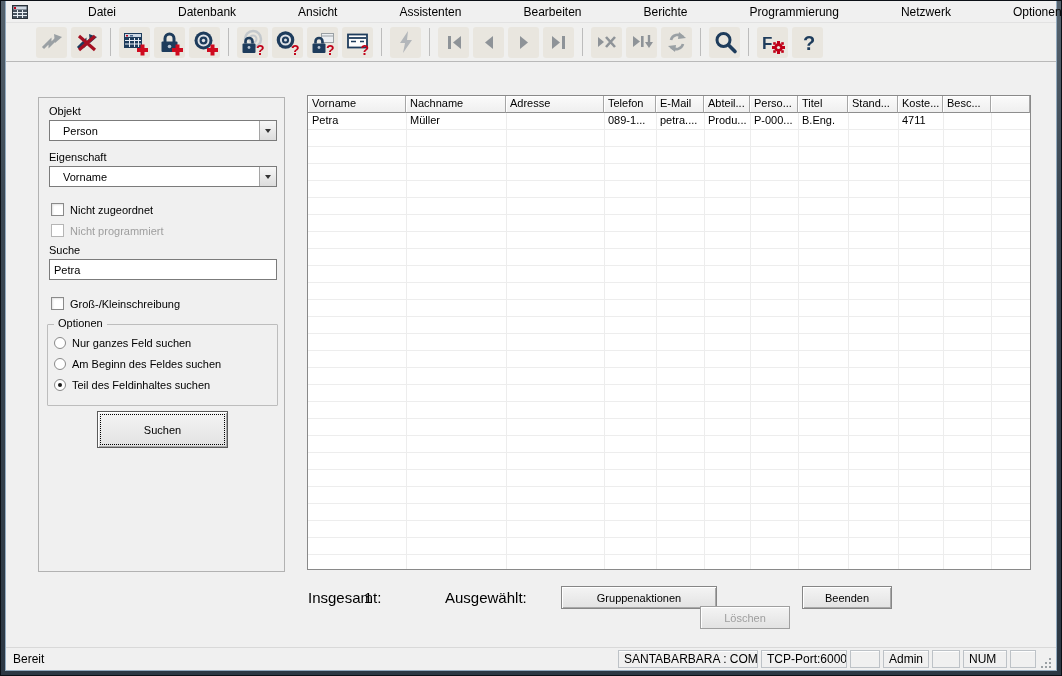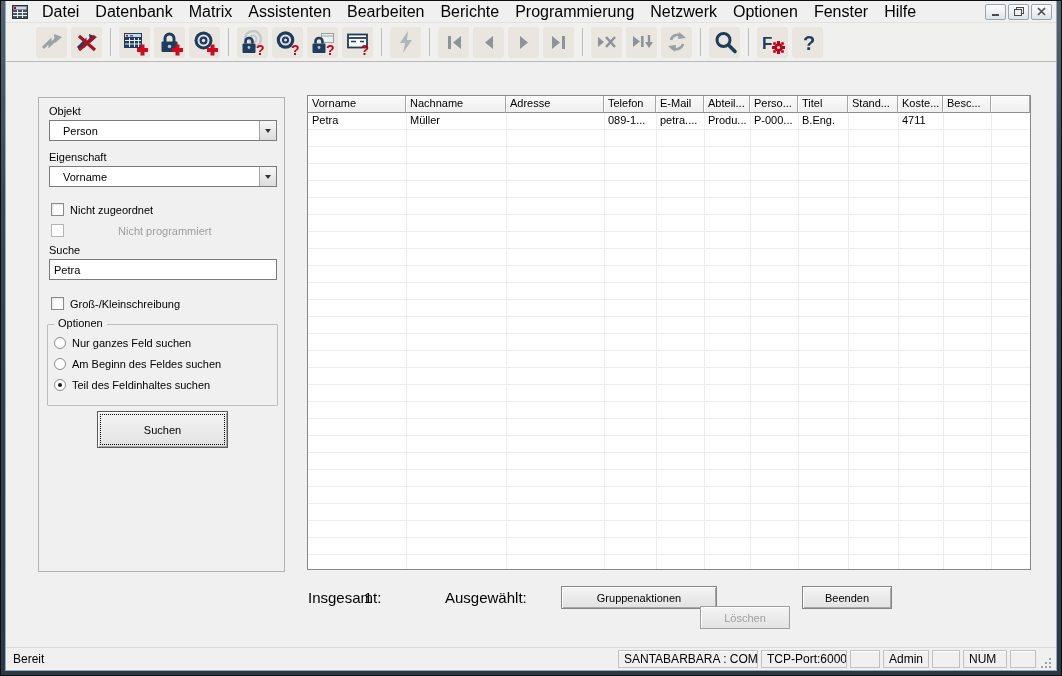--- a/index.html
+++ b/index.html
@@ -38,21 +38,21 @@
   .g-min { width:9px; height:3px; background:#fff; margin-top:8px; box-shadow:0 1px 1px rgba(0,0,0,.5); }
   .g-max { width:9px; height:8px; border:2px solid #fff; box-shadow:0 1px 1px rgba(0,0,0,.5); }
   
   .frame {
     flex:1; margin:0 4px 4px; border:1px solid #93abc0; border-top:none;
     background:#f0f0f0; display:flex; flex-direction:column; min-height:0;
   }
   
   .menubar { height:22px; flex:0 0 22px; display:flex; align-items:center; background:#f0f0f0; padding:0 4px 0 6px; border-bottom:1px solid #e2e2e2; }
   .mdi-doc { margin-right:6px; display:flex; }
-  .menu-item { font-size:16px; padding:2px 8px; white-space:nowrap; }
+  .menu-item { font-size:12px; padding:2px 8px; white-space:nowrap;margin-left:46px; }
   .mdi-controls { margin-left:auto; display:flex; gap:2px; }
   .mbtn { width:21px; height:16px; border:1px solid #98a4ae; border-radius:2px;
           background:linear-gradient(#fdfdfd,#e0e4e8); display:flex; align-items:center; justify-content:center; }
   .g-min2 { width:7px; height:2px; background:#4a4a4a; margin-top:7px; }
   .g-restore { position:relative; width:10px; height:9px; }
   .g-restore::before { content:""; position:absolute; right:0; top:0; width:6px; height:5px; border:1px solid #4a4a4a; }
   .g-restore::after { content:""; position:absolute; left:0; bottom:0; width:6px; height:5px; border:1px solid #4a4a4a; background:#eef1f4; }
   
   .toolbar { height:39px; flex:0 0 39px; background:#f0f0ef; display:flex; align-items:center;
              padding-left:30px; gap:4px; border-bottom:1px solid #b9b9b9; }
@@ -71,21 +71,21 @@
                  background:linear-gradient(#f7f7f7,#dcdcdc); display:flex; align-items:center; justify-content:center; }
   .arr { width:0; height:0; border-left:3.5px solid transparent; border-right:3.5px solid transparent; border-top:4px solid #333; }
   .txt { position:absolute; left:10px; width:228px; height:21px; border:1px solid #7b7b7b;
          padding:0 4px; font-family:"Liberation Sans",sans-serif; font-size:11px; background:#fff; }
   .ctl-row { position:absolute; display:flex; align-items:center; gap:6px; white-space:nowrap; }
   .cbx { width:13px; height:13px; background:#fff; border:1px solid #8a8a8a; box-shadow:inset 1px 1px 2px rgba(0,0,0,.12); flex:0 0 13px; }
   .cbx.dis { border-color:#b5b5b5; box-shadow:none; }
   .rad { width:12px; height:12px; border-radius:50%; background:#fff; border:1px solid #8a8a8a; flex:0 0 12px; }
   .rad.sel::after { content:""; display:block; width:4px; height:4px; background:#1a1a1a; border-radius:50%; margin:3px; }
   .rad.dis { border-color:#b9b9b9; }
-  .dis-label { color:#9e9e9e;margin-left:48px; }
+  .dis-label { color:#9e9e9e; }
   .groupbox { position:absolute; left:8px; width:231px; border:1px solid #bdbdbd; border-radius:1px; }
   .groupbox .legend { position:absolute; top:-8px; left:6px; background:#f0f0f0; padding:0 4px; }
   .btn { background:linear-gradient(#f4f4f4,#e2e2e2); border:1px solid #868686;
          box-shadow:inset 1px 1px 0 #fff, inset -1px -1px 0 #a8a8a8;
          display:flex; align-items:center; justify-content:center; font-size:11px; }
   .btn.default { border-color:#5a5a5a; outline:1px dotted #000; outline-offset:-4px; }
   .btn.disabled { color:#9e9e9e; box-shadow:inset 1px 1px 0 #fff; border-color:#9f9f9f;margin-top:20px; }
   
   .table { position:absolute; left:301px; top:33px; width:724px; height:475px; background:#fff;
            border:1px solid #898989; overflow:hidden; }
@@ -120,21 +120,21 @@
       <span class="mdi-doc">
         <svg width="16" height="14">
             <rect x="0.5" y="0.5" width="15" height="13" fill="#47525e" stroke="#2a323a"></rect>
             <rect x="1.5" y="1.5" width="13" height="3" fill="#cfd8e2"></rect>
             <rect x="2" y="2" width="2" height="2" fill="#c00018"></rect>
             <path d="M1 7.5 H15 M1 10.5 H15 M5.5 5 V13 M10.5 5 V13" stroke="#e8edf2" stroke-width="1"></path>
           </svg>
       </span>
       <span class="menu-item">Datei</span>
       <span class="menu-item">Datenbank</span>
-      <span class="menu-item">Matrix</span>
+      <span class="menu-item">Ansicht</span>
       <span class="menu-item">Assistenten</span>
       <span class="menu-item">Bearbeiten</span>
       <span class="menu-item">Berichte</span>
       <span class="menu-item">Programmierung</span>
       <span class="menu-item">Netzwerk</span>
       <span class="menu-item">Optionen</span>
       <span class="menu-item">Fenster</span>
       <span class="menu-item">Hilfe</span>
       <div class="mdi-controls">
         <div class="mbtn">

